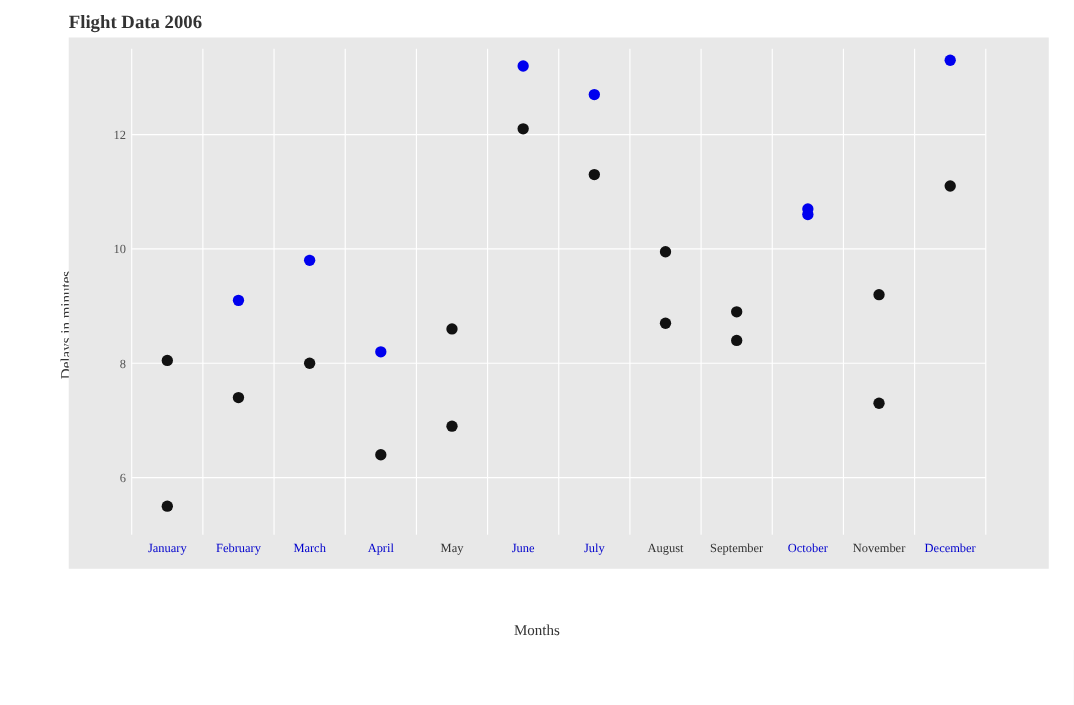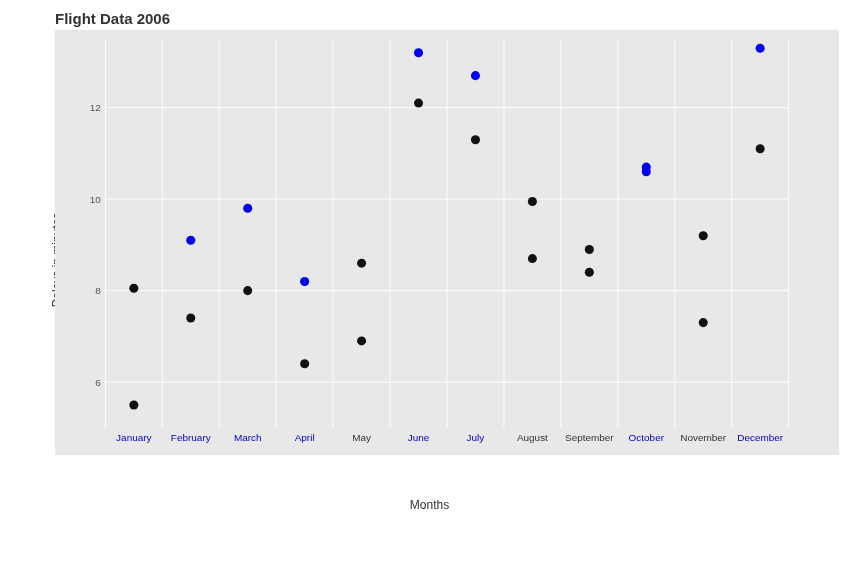--- a/index.html
+++ b/index.html
@@ -2,20 +2,21 @@
 <html><head>
   <meta charset="utf-8">
   <style>
     * { margin: 0; padding: 0; box-sizing: border-box; }
     body { background: #fff; font-family: Arial, sans-serif; width: 859px; height: 564px; overflow: hidden; }
     .chart-container {
       position: relative;
       width: 859px;
       height: 520px;
       background: #fff;
+      font-family: Liberation Serif, serif;
     }
     .chart-title {
       position: absolute;
       top: 10px;
       left: 55px;
       font-size: 15px;
       font-weight: bold;
       color: #333;
     }
     .plot-area {

